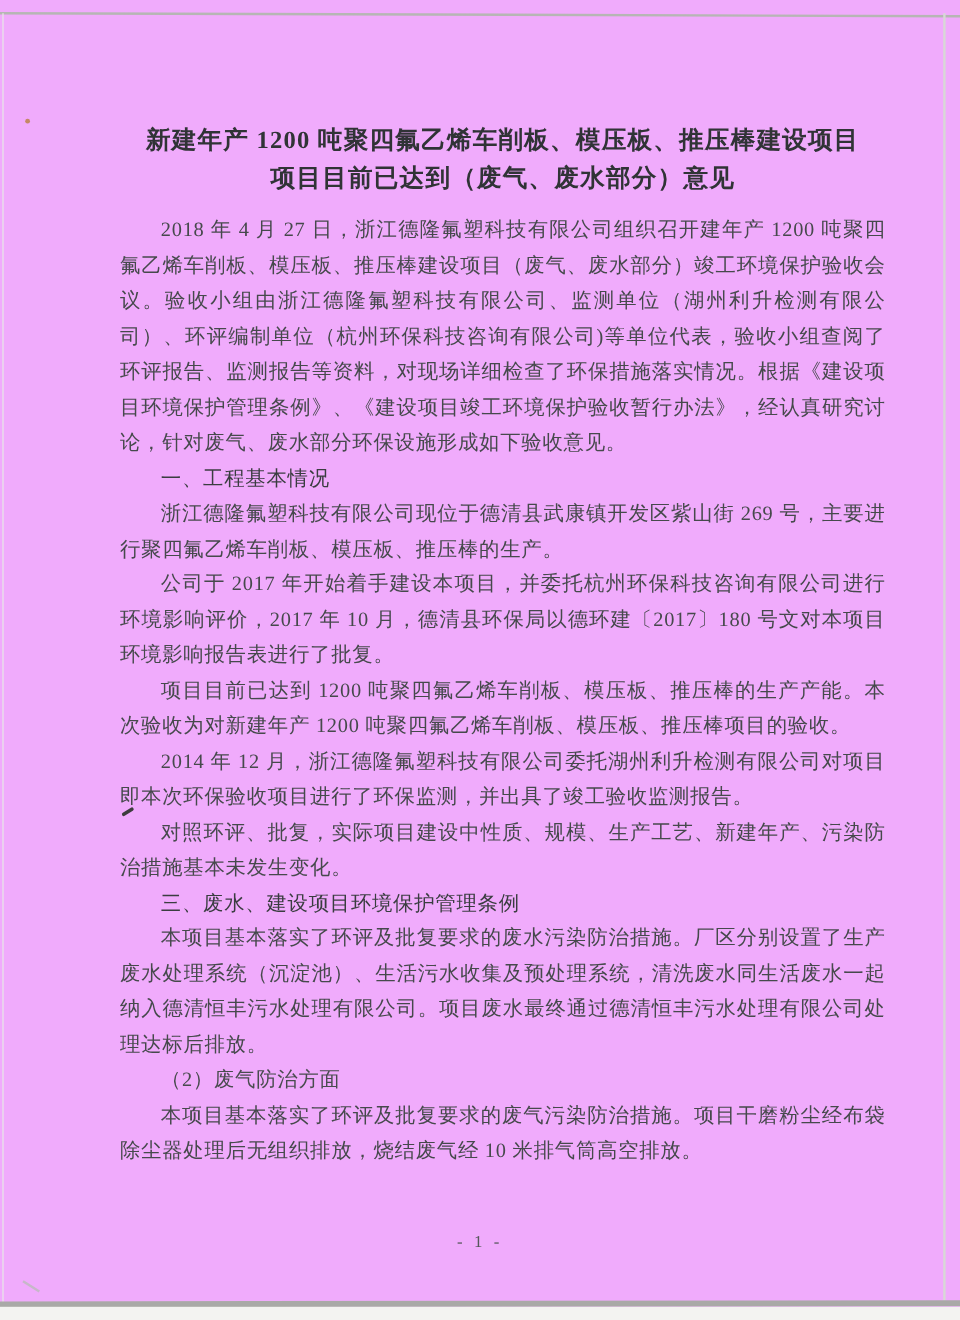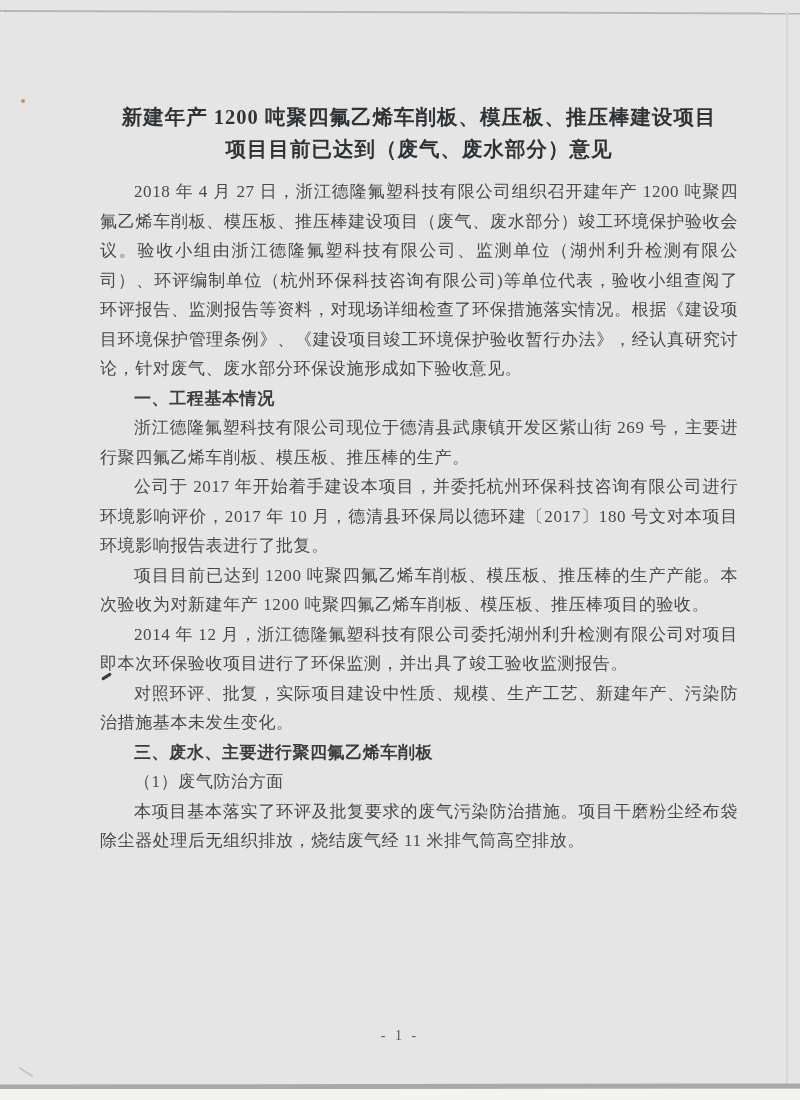--- a/index.html
+++ b/index.html
@@ -1,38 +1,38 @@
 <!DOCTYPE html>
 <html><head>
 <meta charset="utf-8">
 <style>
   html,body{margin:0;padding:0;}
   body{
     width:800px;height:1100px;position:relative;overflow:hidden;
     background:#fbfbfa;
     font-family:"Liberation Serif","DejaVu Serif",serif;
   }
-  .page{position:absolute;inset:0;background:#e5e5e5;}
+  .page{position:absolute;inset:0;background:#f0abfc;}
   
   .edge-top{position:absolute;left:0;top:10px;width:102%;height:2px;background:#b6b6b4;transform:rotate(0.18deg);transform-origin:left center;}
   .edge-bottom-band{position:absolute;left:-4px;top:1084px;width:102%;height:5px;background:#a9a9a7;transform:rotate(-0.08deg);}
   .edge-bottom-below{position:absolute;left:0;top:1089px;width:100%;height:11px;background:#f3f3f1;}
   .edge-right{position:absolute;top:11px;left:786px;width:2px;height:1074px;background:#d8d8d6;}
   .edge-left{position:absolute;top:11px;left:2px;width:1px;height:1074px;background:#e8e8e6;}
   
   .speck-orange{position:absolute;left:21px;top:99px;width:4px;height:4px;background:#b97f3e;border-radius:50%;opacity:.8;}
   .mark-pen{position:absolute;left:101px;top:675px;width:11px;height:3px;background:#3d3d3d;transform:rotate(-32deg);border-radius:2px;}
   .scratch{position:absolute;left:18px;top:1071px;width:16px;height:2px;background:#bcbcba;transform:rotate(32deg);opacity:.8;}
   
   .content{position:absolute;left:100px;top:0;width:638px;color:#46494c;}
   .doc-title{margin:0;padding-top:101px;text-align:center;font-size:20.5px;font-weight:bold;color:#303336;line-height:32px;letter-spacing:1px;}
   .doc-title span{display:block;}
   .doc-body{margin-top:12px;font-size:17px;line-height:29.5px;letter-spacing:0.6px;text-align:justify;}
   .doc-body p{margin:0;text-indent:2em;}
-  .doc-body p.heading{font-weight:bold;color:#3a3d40;}
+  .doc-body p.heading{font-weight:normal;color:#3a3d40;}
   .doc-body p.subheading{color:#494c4f;}
   .page-number{position:absolute;top:1028px;left:0;width:100%;text-align:center;font-size:14px;letter-spacing:3px;color:#55585a;}
 </style>
 </head>
 <body>
 
 <div class="page">
   <div class="edge-top"></div>
   <div class="edge-left"></div>
   <div class="edge-right"></div>
@@ -49,20 +49,21 @@
       <span>项目目前已达到（废气、废水部分）意见</span>
     </h1>
     <div class="doc-body" id="doc-body">
         <p class="paragraph">2018 年 4 月 27 日，浙江德隆氟塑科技有限公司组织召开建年产 1200 吨聚四氟乙烯车削板、模压板、推压棒建设项目（废气、废水部分）竣工环境保护验收会议。验收小组由浙江德隆氟塑科技有限公司、监测单位（湖州利升检测有限公司）、环评编制单位（杭州环保科技咨询有限公司)等单位代表，验收小组查阅了环评报告、监测报告等资料，对现场详细检查了环保措施落实情况。根据《建设项目环境保护管理条例》、《建设项目竣工环境保护验收暂行办法》，经认真研究讨论，针对废气、废水部分环保设施形成如下验收意见。</p>
         <p class="heading">一、工程基本情况</p>
         <p class="paragraph">浙江德隆氟塑科技有限公司现位于德清县武康镇开发区紫山街 269 号，主要进行聚四氟乙烯车削板、模压板、推压棒的生产。</p>
         <p class="paragraph">公司于 2017 年开始着手建设本项目，并委托杭州环保科技咨询有限公司进行环境影响评价，2017 年 10 月，德清县环保局以德环建〔2017〕180 号文对本项目环境影响报告表进行了批复。</p>
         <p class="paragraph">项目目前已达到 1200 吨聚四氟乙烯车削板、模压板、推压棒的生产产能。本次验收为对新建年产 1200 吨聚四氟乙烯车削板、模压板、推压棒项目的验收。</p>
         <p class="paragraph">2014 年 12 月，浙江德隆氟塑科技有限公司委托湖州利升检测有限公司对项目即本次环保验收项目进行了环保监测，并出具了竣工验收监测报告。</p>
         <p class="paragraph">对照环评、批复，实际项目建设中性质、规模、生产工艺、新建年产、污染防治措施基本未发生变化。</p>
-        <p class="heading">三、废水、主要进行聚四氟乙烯车削板</p>
-        <p class="subheading">（1）废气防治方面</p>
-        <p class="paragraph">本项目基本落实了环评及批复要求的废气污染防治措施。项目干磨粉尘经布袋除尘器处理后无组织排放，烧结废气经 11 米排气筒高空排放。</p>
+        <p class="heading">三、废水、建设项目环境保护管理条例</p>
+        <p class="paragraph">本项目基本落实了环评及批复要求的废水污染防治措施。厂区分别设置了生产废水处理系统（沉淀池）、生活污水收集及预处理系统，清洗废水同生活废水一起纳入德清恒丰污水处理有限公司。项目废水最终通过德清恒丰污水处理有限公司处理达标后排放。</p>
+        <p class="subheading">（2）废气防治方面</p>
+        <p class="paragraph">本项目基本落实了环评及批复要求的废气污染防治措施。项目干磨粉尘经布袋除尘器处理后无组织排放，烧结废气经 10 米排气筒高空排放。</p>
       </div>
   </div>
 
   <div class="page-number">- 1 -</div>
 </div>
 
 </body></html>

